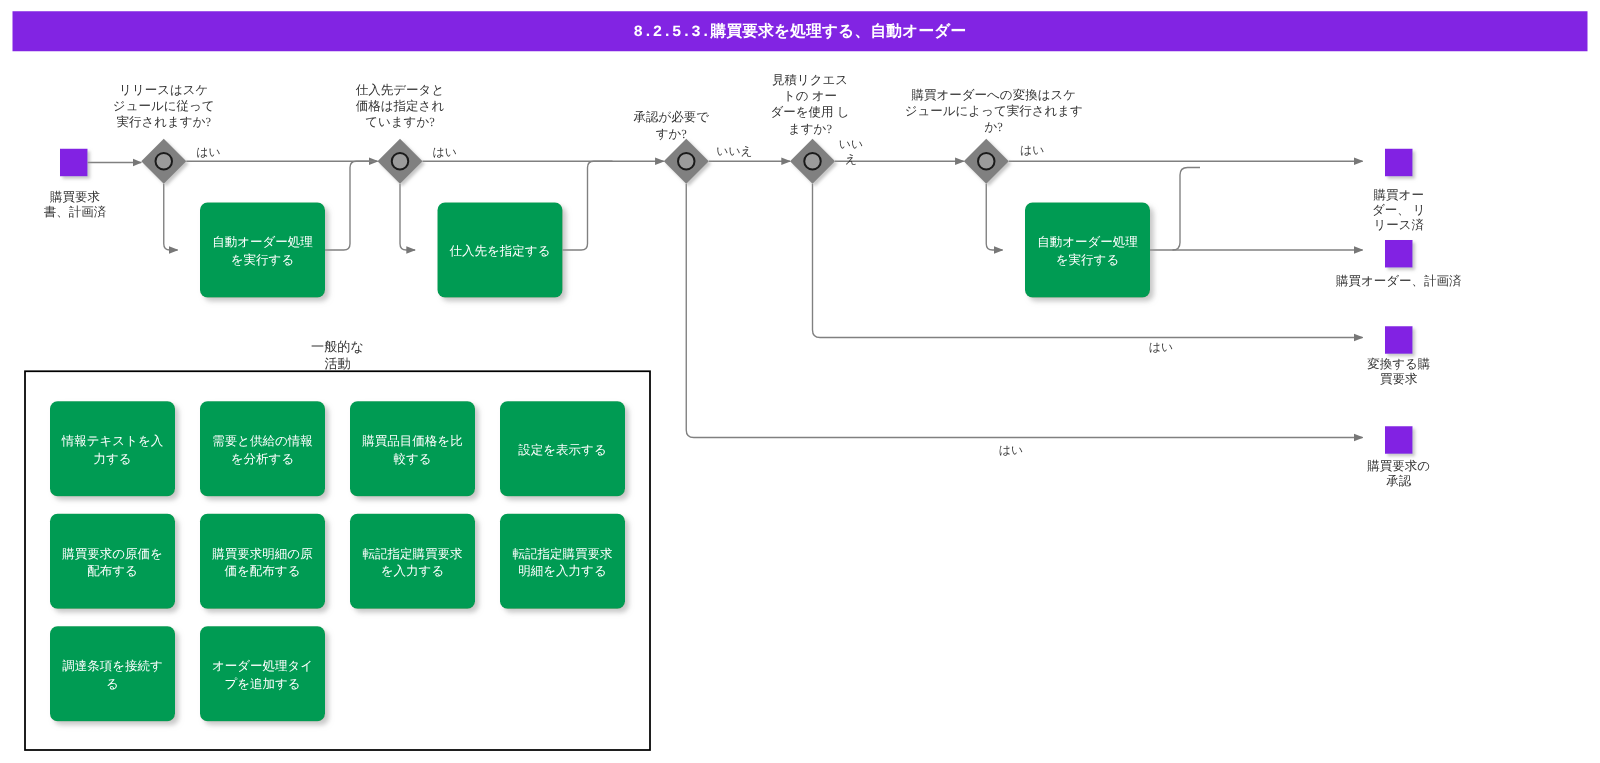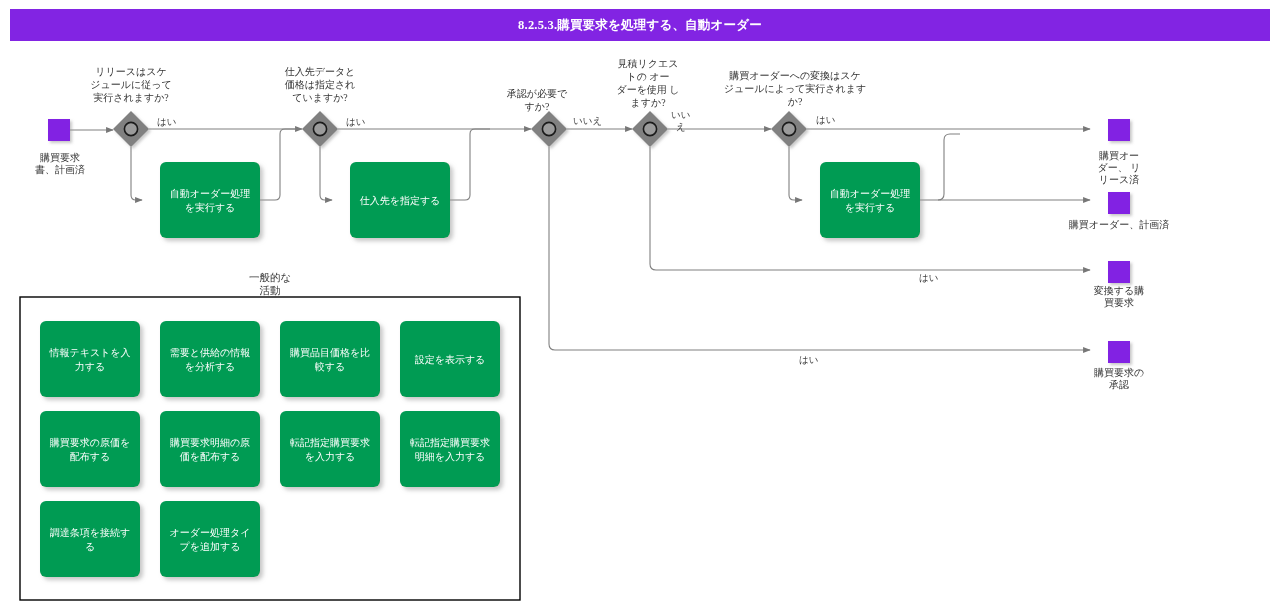--- a/index.html
+++ b/index.html
@@ -23,21 +23,21 @@
     height: 32px;
     background: #8224e3;
     display: flex;
     align-items: center;
     justify-content: center;
   }
   #header-title {
     color: #ffffff;
     font-size: 12.5px;
     font-weight: bold;
-    font-family: Liberation Serif, serif;
+    font-family: Liberation Mono, monospace;
     letter-spacing: .2px;
   }
   #canvas {
     position: absolute;
     left: 0;
     top: 0;
     width: 1280px;
     height: 610px;
   }
   svg { display: block; }

